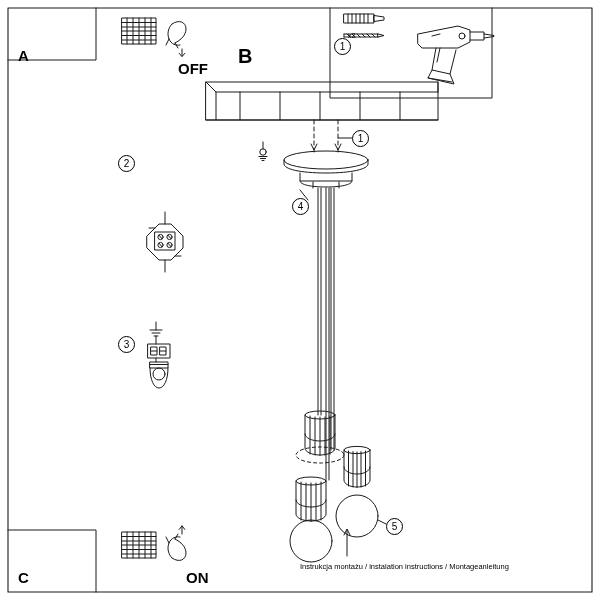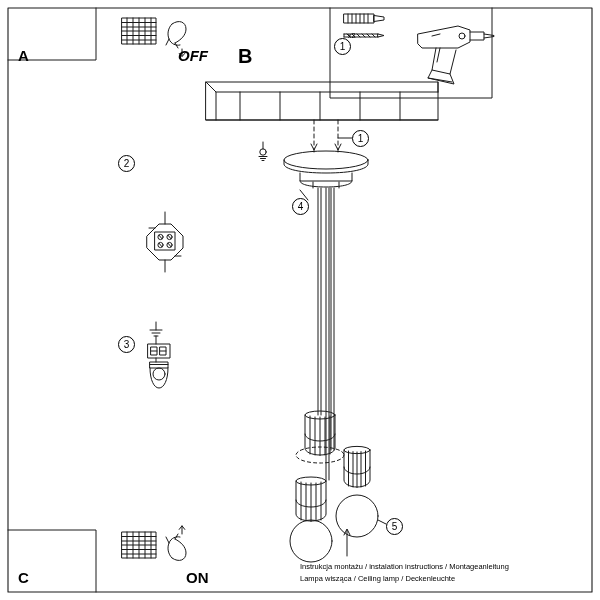--- a/index.html
+++ b/index.html
@@ -282,33 +282,32 @@
         <path d="M47 11 L44 5"></path>
         <path d="M53 7 L56 2"></path>
 
         <path d="M60 2 L60 -6 M57.2 -2.6 L60 -6.2 L62.8 -2.6"></path>
       </g>
 
     </g>
   </svg>
 
   <div class="lbl lbl-med" style="left:18px; top:48px;">A</div>
-  <div class="lbl lbl-med" style="left:178px; top:48px;font-style:italic;">OFF</div>
+  <div class="lbl lbl-med" style="left:178px; top:61px;">OFF</div>
 
   <div class="lbl lbl-big" style="left:238px; top:46px;">B</div>
 
   <div class="lbl lbl-med" style="left:18px; top:570px;">C</div>
   <div class="lbl lbl-med" style="left:186px; top:570px;">ON</div>
 
   <div class="lbl lbl-tiny" style="left:348px; top:32px;">x2</div>
 
   <div class="num-badge" style="left:334px; top:38px;">1</div>
   <div class="num-badge" style="left:118px; top:155px;">2</div>
   <div class="num-badge" style="left:118px; top:336px;">3</div>
 
   <div class="num-badge" style="left:352px; top:130px;">1</div>
   <div class="num-badge" style="left:292px; top:198px;">4</div>
   <div class="num-badge" style="left:386px; top:518px;">5</div>
 
   <div class="footer-text" style="left:300px; top:562px;">Instrukcja montażu / instalation instructions / Montageanleitung</div>
-  <div class="footer-text" style="left:300px; top:574px;">Lampa wisząca / Ceiling lamp / Deckenleuchte</div>
 
 </div>
 
 </body></html>

